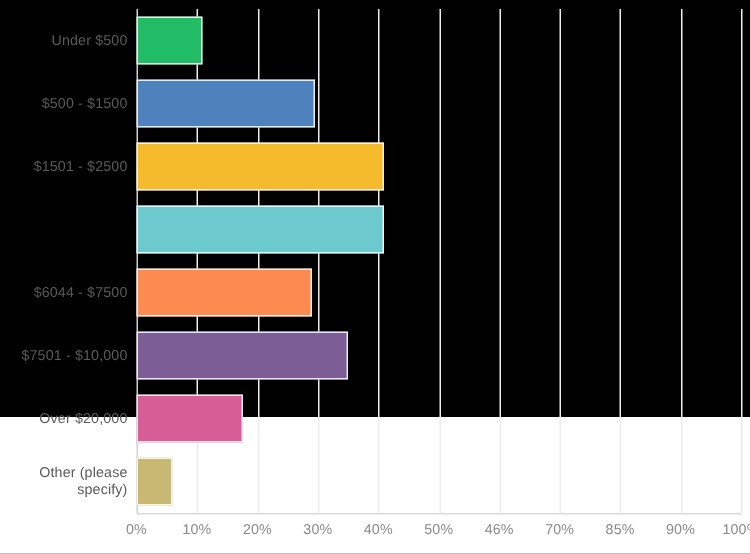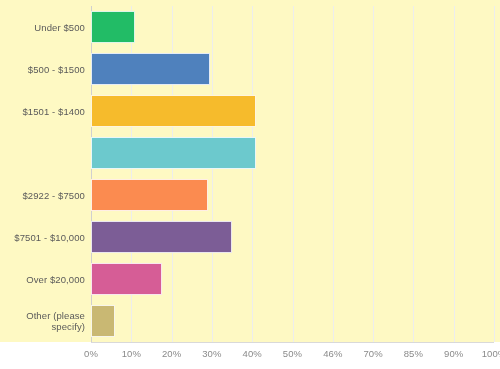--- a/index.html
+++ b/index.html
@@ -10,22 +10,22 @@
   body {
     width: 500px;
     height: 369px;
     font-family: "Liberation Sans", sans-serif;
     overflow: hidden;
   }
 
   #chart-root {
     position: relative;
     width: 500px;
-    height: 342px;
-    background: #fef9c3;
+    height: 278px;
+    background: #000000;
     box-sizing: border-box;
   }
 
   
   .plot-area {
     position: absolute;
     left: 91px;
     top: 6px;
     width: 403px;
     height: 336px;
@@ -130,24 +130,24 @@
 <div id="chart-root">
 
   <div class="cat-labels">
       <div class="cat-label" style="top: 0px; height: 42px;">
         <span>Under $500</span>
       </div>
       <div class="cat-label" style="top: 42px; height: 42px;">
         <span>$500 - $1500</span>
       </div>
       <div class="cat-label" style="top: 84px; height: 42px;">
-        <span>$1501 - $1400</span>
+        <span>$1501 - $2500</span>
       </div>
       <div class="cat-label" style="top: 168px; height: 42px;">
-        <span>$2922 - $7500</span>
+        <span>$6044 - $7500</span>
       </div>
       <div class="cat-label" style="top: 210px; height: 42px; padding-left: 26px;">
         <span>$7501 - $10,000</span>
       </div>
       <div class="cat-label" style="top: 252px; height: 42px;">
         <span>Over $20,000</span>
       </div>
       <div class="cat-label" style="top: 294px; height: 42px; padding-left: 42px;">
         <span>Other (please specify)</span>
       </div>

